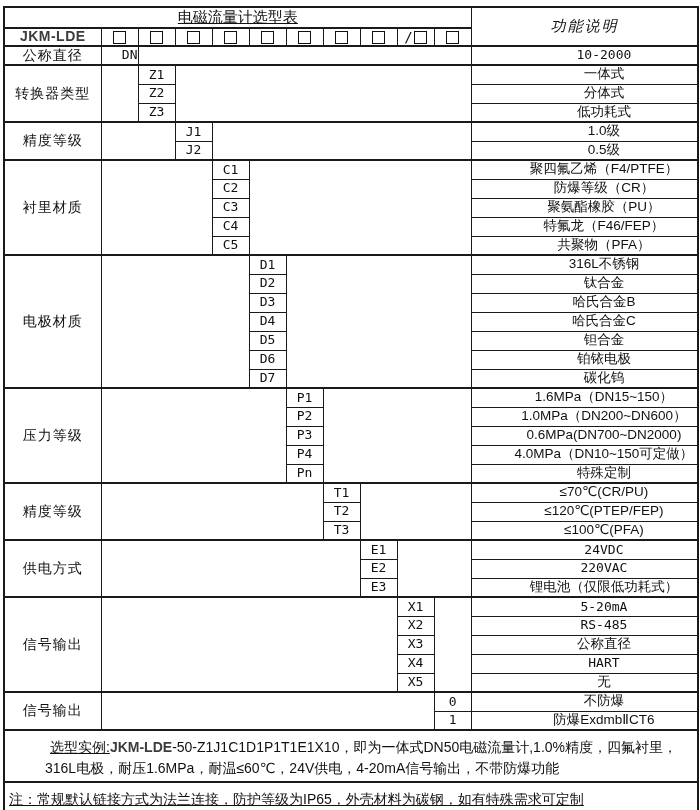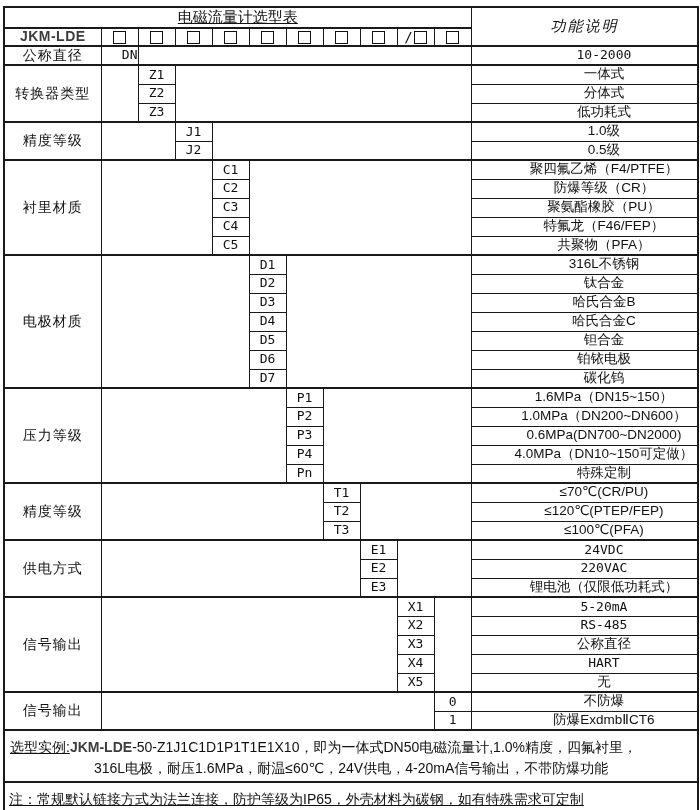--- a/index.html
+++ b/index.html
@@ -17,23 +17,23 @@
   .title-cell .u{text-decoration:underline;}
   .fn-header{font-size:15px;letter-spacing:2px;font-style:italic;}
   .cat{font-size:14px;letter-spacing:1px;}
   .code{font-family:"DejaVu Sans Mono","Liberation Mono",monospace;font-size:13px;}
   .code-left{text-align:right;padding-left:3px;}
   .desc{font-size:13.5px;padding-left:39px;}
   .mono{font-family:"DejaVu Sans Mono","Liberation Mono",monospace;font-size:13px;}
   .model-label{font-weight:bold;color:#3c3c3c;font-size:14px;letter-spacing:0.5px;}
   .cbx{display:inline-block;width:11px;height:11px;border:1.5px solid #111;vertical-align:middle;background:#fff;}
   .slash{font-family:"DejaVu Sans Mono",monospace;font-size:14px;margin-right:1px;vertical-align:middle;}
-  .ex-cell{text-align:left;}
+  .ex-cell{text-align:left;padding-left:40px;}
   .ex-line1{text-align:left;padding:4px 0 2px 5px;}
-  .ex-line2{text-align:center;padding-top:3px;}
+  .ex-line2{padding-top:3px;}
   .ex-label{text-decoration:underline;}
   .ex-model{font-weight:bold;color:#3c3c3c;}
   .note-cell{text-align:left;}
   .note-cell .u{text-decoration:underline;}
   .note-inner{padding-left:4px;}
 </style>
 </head>
 <body>
 
 <div class="wrap">

